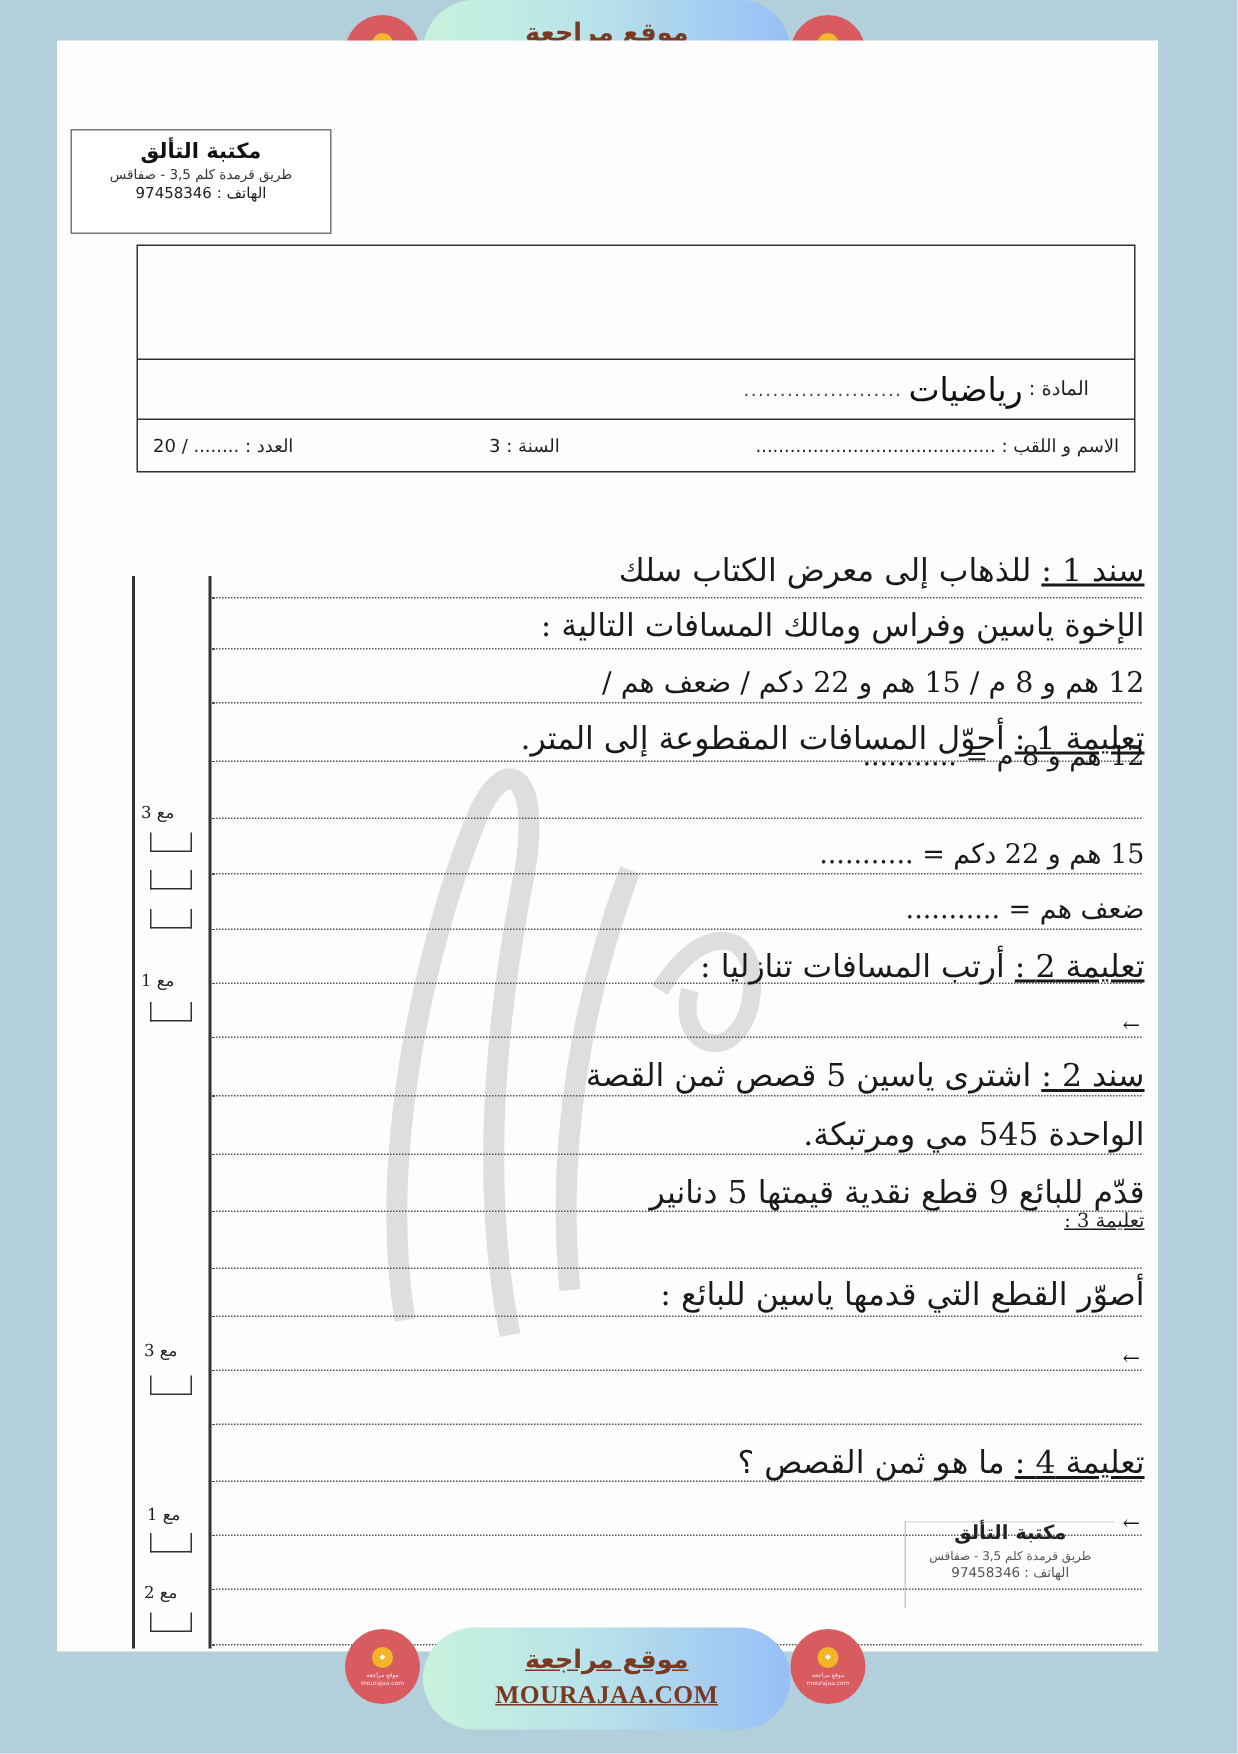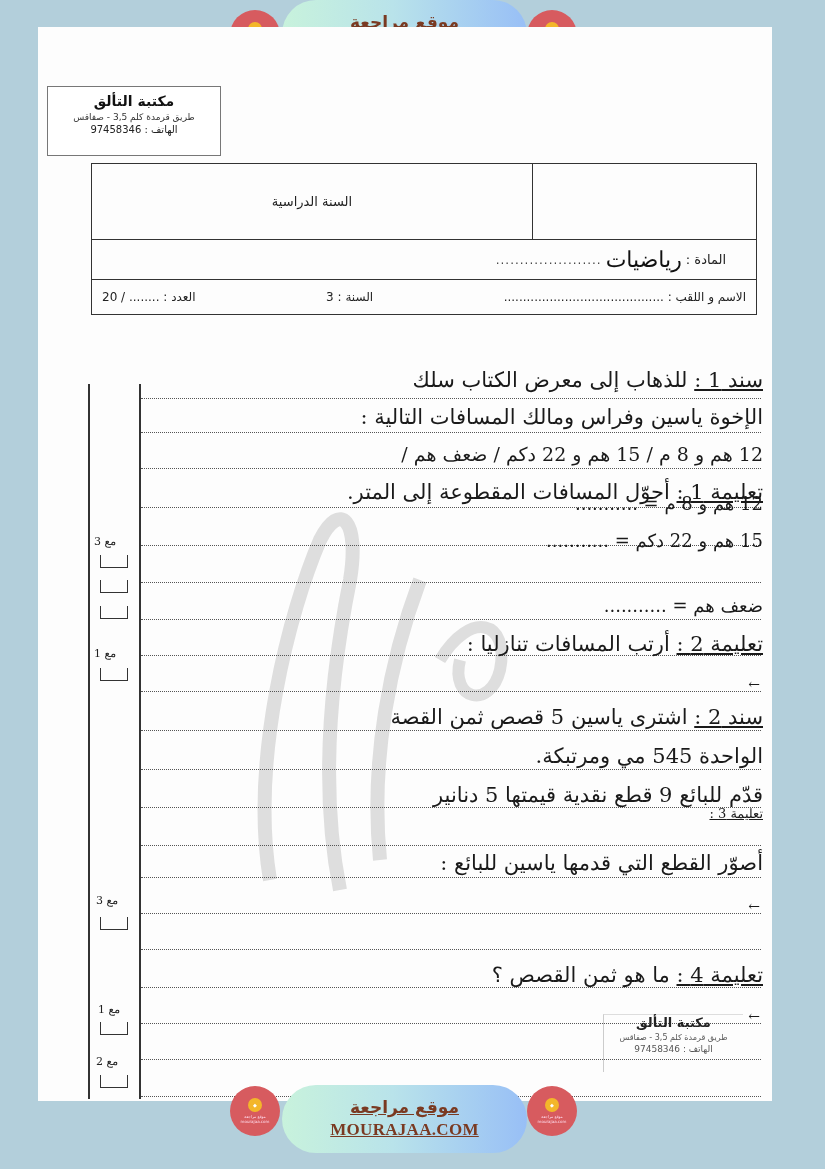--- a/index.html
+++ b/index.html
@@ -133,23 +133,20 @@
 
 <div class="stamp">
   <div class="name">مكتبة التألق</div>
   <div class="addr">طريق قرمدة كلم 3,5 - صفاقس</div>
   <div class="phone">الهاتف : 97458346</div>
 </div>
 
 <div class="htable">
   <div class="hrow r1">
     <div class="hcell c2"></div>
-    <div class="hcell c3">
-      <span>السنة الدراسية</span>
-    </div>
   </div>
   <div class="hrow r2">
     <div class="hcell c2">
       <span>المادة :</span>
       <span class="subject-hand">رياضيات</span>
       <span class="dots">......................</span>
     </div>
   </div>
   <div class="hrow r3">
     <span>
@@ -195,21 +192,21 @@
 <div class="rule" style="top:987px"></div>
 <div class="rule" style="top:1023px"></div>
 <div class="rule" style="top:1059px"></div>
 <div class="rule" style="top:1096px"></div>
 
 <div class="hand" style="top:368px"><span class="u">سند 1 :</span> <span>للذهاب إلى معرض الكتاب سلك</span></div>
 <div class="hand" style="top:405px"><span>الإخوة ياسين وفراس ومالك المسافات التالية :</span></div>
 <div class="hand" style="top:443px;font-size:19px"><span>12 هم و 8 م / 15 هم و 22 دكم / ضعف هم /</span></div>
 <div class="hand" style="top:480px"><span class="u">تعليمة 1 :</span> <span>أحوّل المسافات المقطوعة إلى المتر.</span></div>
 <div class="hand" style="top:493px;font-size:18px"><span>12 هم و 8 م = ...........</span></div>
-<div class="hand" style="top:530px;font-size:18px"><span>15 هم و 22 دكم = ...........</span></div>
+<div class="hand" style="top:558px;font-size:18px"><span>15 هم و 22 دكم = ...........</span></div>
 <div class="hand" style="top:595px;font-size:18px"><span>ضعف هم = ...........</span></div>
 <div class="hand" style="top:632px"><span class="u">تعليمة 2 :</span> <span>أرتب المسافات تنازليا :</span></div>
 <div class="hand" style="top:676px;font-size:14px;right:64px"><span>←</span></div>
 <div class="hand" style="top:705px"><span class="u">سند 2 :</span> <span>اشترى ياسين 5 قصص ثمن القصة</span></div>
 <div class="hand" style="top:744px"><span>الواحدة 545 مي ومرتبكة.</span></div>
 <div class="hand" style="top:783px"><span>قدّم للبائع 9 قطع نقدية قيمتها 5 دنانير</span></div>
 <div class="hand" style="top:806px;font-size:13px"><span class="u">تعليمة 3 :</span></div>
 <div class="hand" style="top:851px"><span>أصوّر القطع التي قدمها ياسين للبائع :</span></div>
 <div class="hand" style="top:898px;font-size:14px;right:64px"><span>←</span></div>
 <div class="hand" style="top:963px"><span class="u">تعليمة 4 :</span> <span>ما هو ثمن القصص ؟</span></div>

